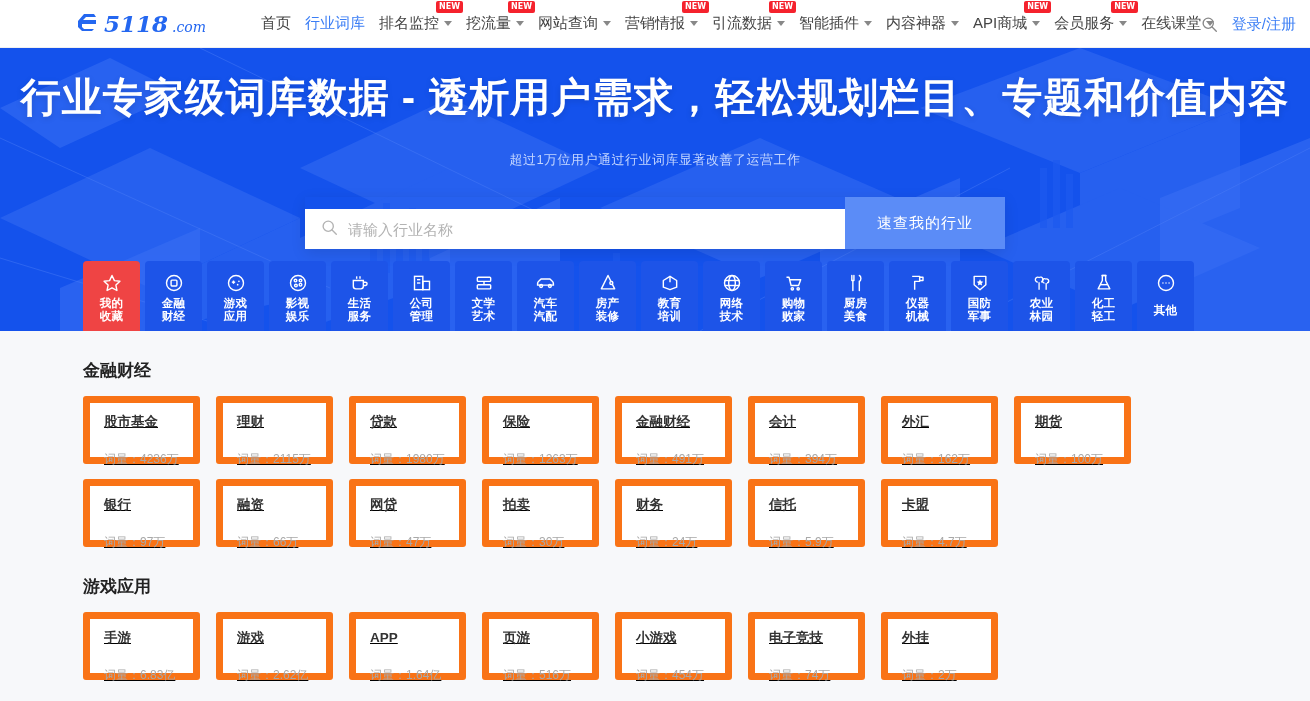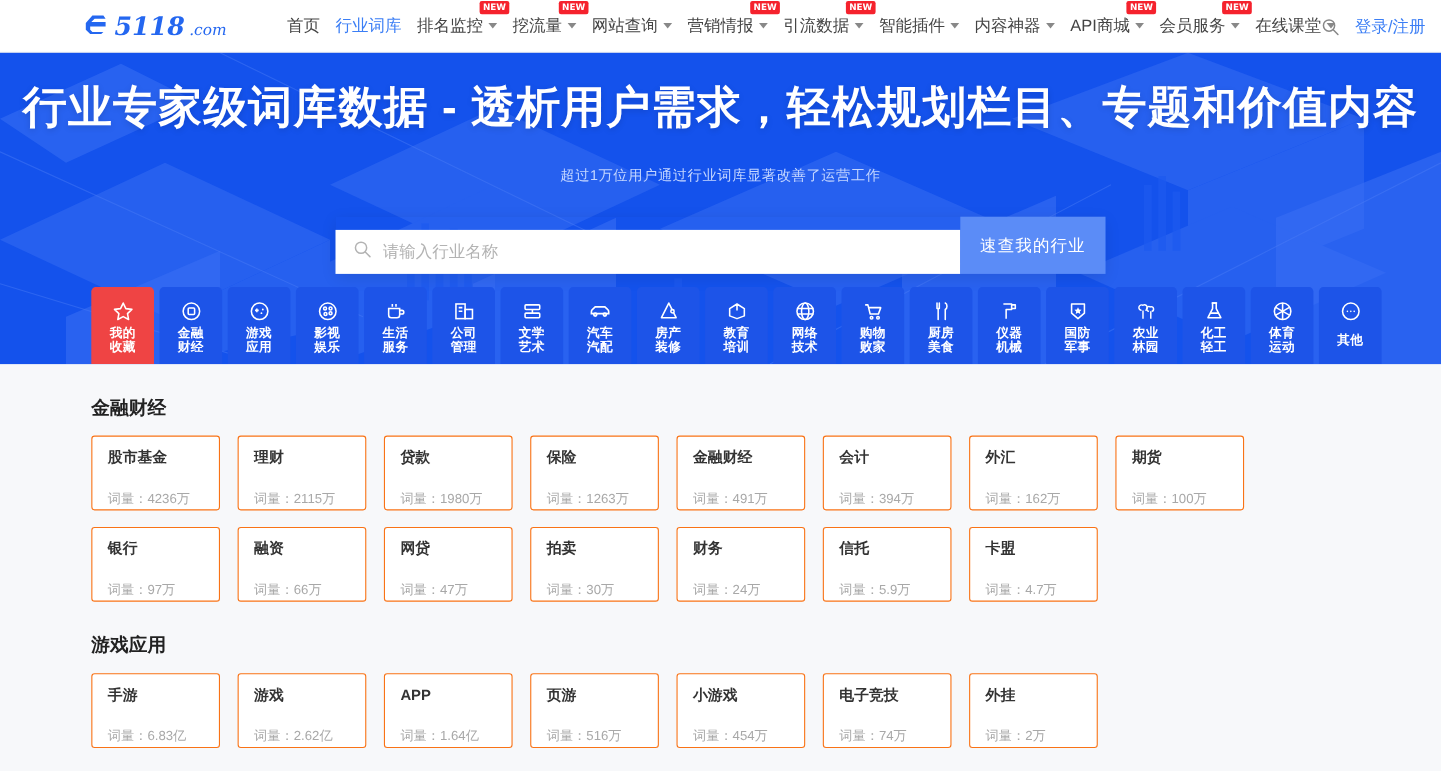--- a/index.html
+++ b/index.html
@@ -112,21 +112,21 @@
     border: none; outline: none;
     flex: 1;
     font-size: 15px;
     color: #333;
     margin-left: 10px;
     font-family: "Liberation Sans", sans-serif;
     background: transparent;
   }
   .searchbox input::placeholder { color: #b3b3b3; }
   .searchbtn {
-    width: 132px;
+    width: 160px;
     background: #5b8cf7;
     color: #fff;
     font-size: 15px;
     display: flex; align-items: center; justify-content: center;
     cursor: pointer;
     letter-spacing: 1px;
   }
 
   
   .cattabs {
@@ -169,24 +169,25 @@
     font-weight: bold;
     color: #222;
     margin-top: 28px;
     margin-bottom: 14px;
   }
   .cardgrid { display: flex; flex-wrap: wrap; gap: 15px 16px; }
   .card {
     width: 117px;
     height: 68px;
     background: #fff;
-    border: 1px solid #f97316;
+    border: 7px solid #f97316;
     border-radius: 3px;
     padding: 10px 0 16px 14px;
     cursor: pointer;
+    text-decoration: underline;
   }
   .card .cname {
     font-size: 13.5px;
     font-weight: bold;
     color: #333;
     line-height: 18px;
     white-space: nowrap;
   }
   .card .ccount {
     margin-top: 20px;
@@ -528,31 +529,20 @@
       <span class="ci">
         <svg width="20" height="20" viewBox="0 0 24 24" fill="none" stroke="#fff" stroke-width="1.7" stroke-linejoin="round">
           <path d="M10 3 v6 L5 19 h14 L14 9 V3 Z"></path>
             <line x1="9" y1="3" x2="15" y2="3"></line>
             <line x1="7.5" y1="14" x2="16.5" y2="14"></line>
         </svg>
       </span>
       <span class="cl"><span>化工</span><br><span>轻工</span></span>
     </div>
 
-    <div class="cattab">
-      <span class="ci">
-        <svg width="20" height="20" viewBox="0 0 24 24" fill="none" stroke="#fff" stroke-width="1.7">
-          <circle cx="12" cy="12" r="9"></circle>
-            <line x1="12" y1="3" x2="12" y2="21"></line>
-          <line x1="4" y1="7.5" x2="20" y2="16.5"></line>
-            <line x1="4" y1="16.5" x2="20" y2="7.5"></line>
-        </svg>
-      </span>
-      <span class="cl"><span>体育</span><br><span>运动</span></span>
-    </div>
 
     <div class="cattab">
       <span class="ci">
         <svg width="20" height="20" viewBox="0 0 24 24" fill="none" stroke="#fff" stroke-width="1.7">
           <circle cx="12" cy="12" r="9"></circle>
           <circle cx="8.3" cy="12" r=".9" fill="#fff" stroke="none"></circle>
             <circle cx="12" cy="12" r=".9" fill="#fff" stroke="none"></circle>
             <circle cx="15.7" cy="12" r=".9" fill="#fff" stroke="none"></circle>
         </svg>
       </span>

